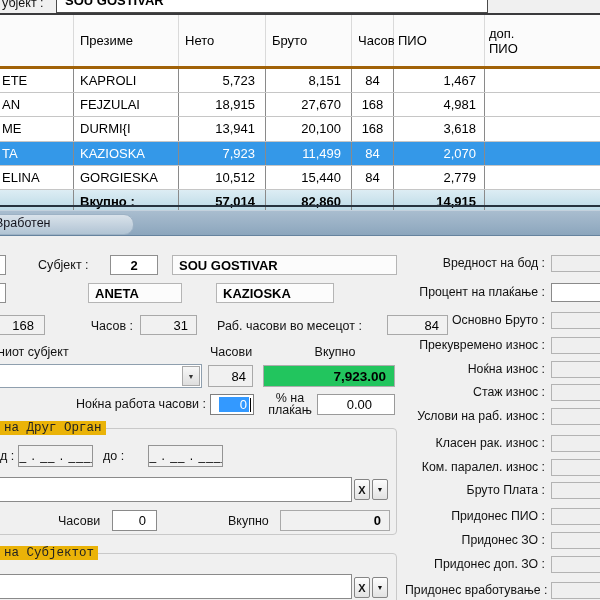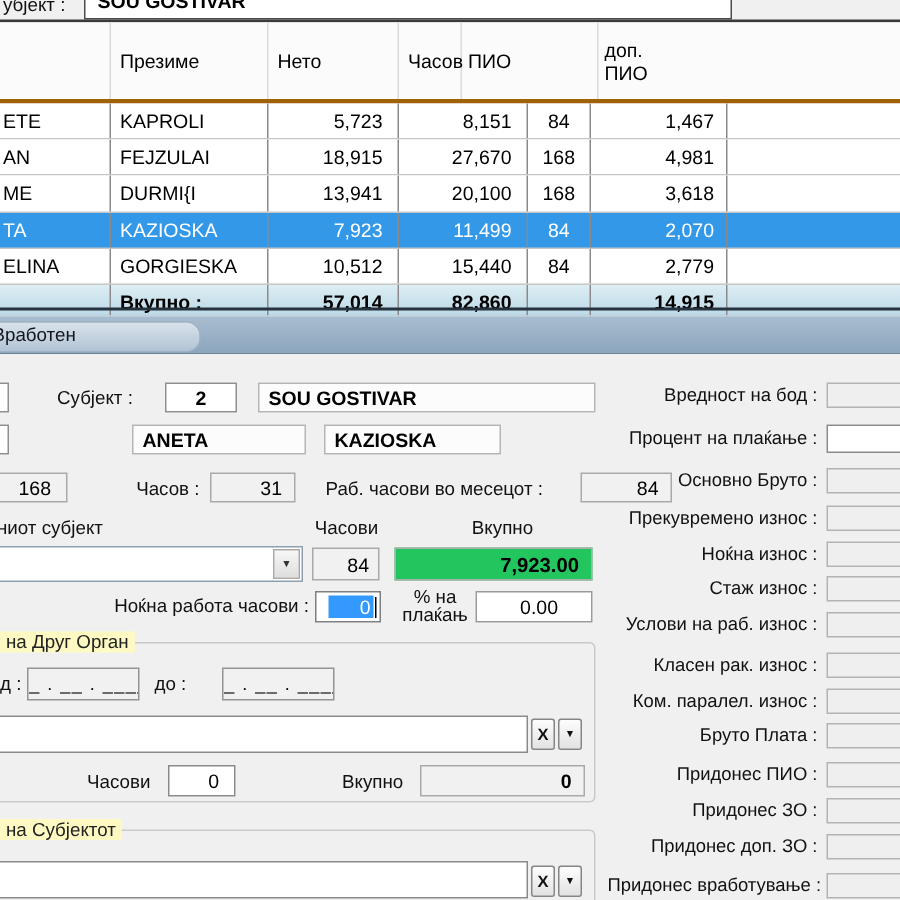--- a/index.html
+++ b/index.html
@@ -28,21 +28,21 @@
   .pl2{padding-left:2px;}.pl6{padding-left:6px;}.pr10{padding-right:10px;}.pr8{padding-right:8px;}
   
   #bar{position:absolute;left:0;top:210px;width:600px;height:26px;
        background:linear-gradient(#a9bdcf,#8ca6bd);border-top:1px solid #c3d1dd;border-bottom:1px solid #66839e;
        box-sizing:border-box;overflow:hidden;}
   #bar .capsule{position:absolute;left:-34px;top:3px;width:166px;height:19px;border-radius:10px;
        background:linear-gradient(#d9e2ea,#b1c4d4);border:1px solid #9db2c5;}
   #bar .title{position:absolute;left:-5px;top:5px;font-size:12.5px;color:#14141e;}
   
   .gbox{position:absolute;box-sizing:border-box;border:1px solid #c9c9c9;border-radius:4px;}
-  .legend{position:absolute;font-size:12.5px;color:#222;background:#fef9c3;padding:0 4px;white-space:nowrap;}
+  .legend{position:absolute;font-size:12.5px;color:#222;background:#eab308;padding:0 4px;white-space:nowrap;font-family:Liberation Mono, monospace;}
   
   .combo{position:absolute;box-sizing:border-box;border:1px solid #8f9fae;background:#fff;overflow:hidden;}
   .combo .arrowbtn{position:absolute;right:1px;top:1px;bottom:1px;width:18px;
        background:linear-gradient(#f7f7f7,#dedede);border:1px solid #a9a9a9;box-sizing:border-box;
        display:flex;align-items:center;justify-content:center;font-size:7px;color:#333;}
   .sqbtn{position:absolute;width:16px;height:21px;border:1px solid #858585;border-radius:2px;
        background:linear-gradient(#fdfdfd,#e2e2e2);display:flex;align-items:center;justify-content:center;
        box-sizing:border-box;font-size:11px;font-weight:bold;color:#111;}
   .sqbtn.dd{font-size:7px;font-weight:normal;}
   
@@ -70,20 +70,23 @@
     <div class="g-head">
       <div class="c c0">
           <span class="pl2"></span>
         </div>
       <div class="c c1">
           <span class="pl6">Презиме</span>
         </div>
       <div class="c c2">
           <span class="pl6">Нето</span>
         </div>
+      <div class="c c3">
+          <span class="pl6">Бруто</span>
+        </div>
       <div class="c c4">
           <span class="pl6">Часов</span>
         </div>
       <div class="c c5">
           <span style="padding-left:4px;">ПИО</span>
         </div>
       <div class="c c6" style="flex-direction:column;align-items:flex-start;justify-content:center;">
         <span style="padding-left:4px;">доп.</span>
         <span style="padding-left:4px;">ПИО</span>
       </div>
@@ -151,21 +154,21 @@
     <div class="capsule"></div>
     <span class="title">Вработен</span>
   </div>
 
   <div class="fld" style="left:-9px;top:255px;width:15px;height:20px;"></div>
   <span class="lbl" style="left:38px;top:258px;">Субјект :</span>
   <div class="fld ac bold" style="left:110px;top:255px;width:48px;height:20px;">2</div>
   <div class="fld lt bold pl6" style="left:172px;top:255px;width:225px;height:20px;">SOU GOSTIVAR</div>
 
   <div class="fld" style="left:-9px;top:283px;width:15px;height:20px;"></div>
-  <div class="fld lt bold pl6" style="left:88px;top:283px;width:116px;height:20px;">ANETA</div>
+  <div class="fld lt bold pl6" style="left:88px;top:283px;width:94px;height:20px;">ANETA</div>
   <div class="fld lt bold pl6" style="left:216px;top:283px;width:118px;height:20px;">KAZIOSKA</div>
 
   <div class="fld ro ar pr10" style="left:-6px;top:315px;width:51px;height:20px;">168</div>
   <span class="lbl" style="left:58px;top:319px;width:75px;text-align:right;">Часов :</span>
   <div class="fld ro ar pr8" style="left:140px;top:315px;width:57px;height:20px;">31</div>
   <span class="lbl" style="left:217px;top:319px;">Раб. часови во месецот :</span>
   <div class="fld ro ar pr8" style="left:387px;top:315px;width:61px;height:20px;">84</div>
 
   <span class="lbl" style="left:-2px;top:345px;">ниот субјект</span>
   <span class="lbl" style="left:208px;top:345px;width:46px;text-align:center;">Часови</span>

